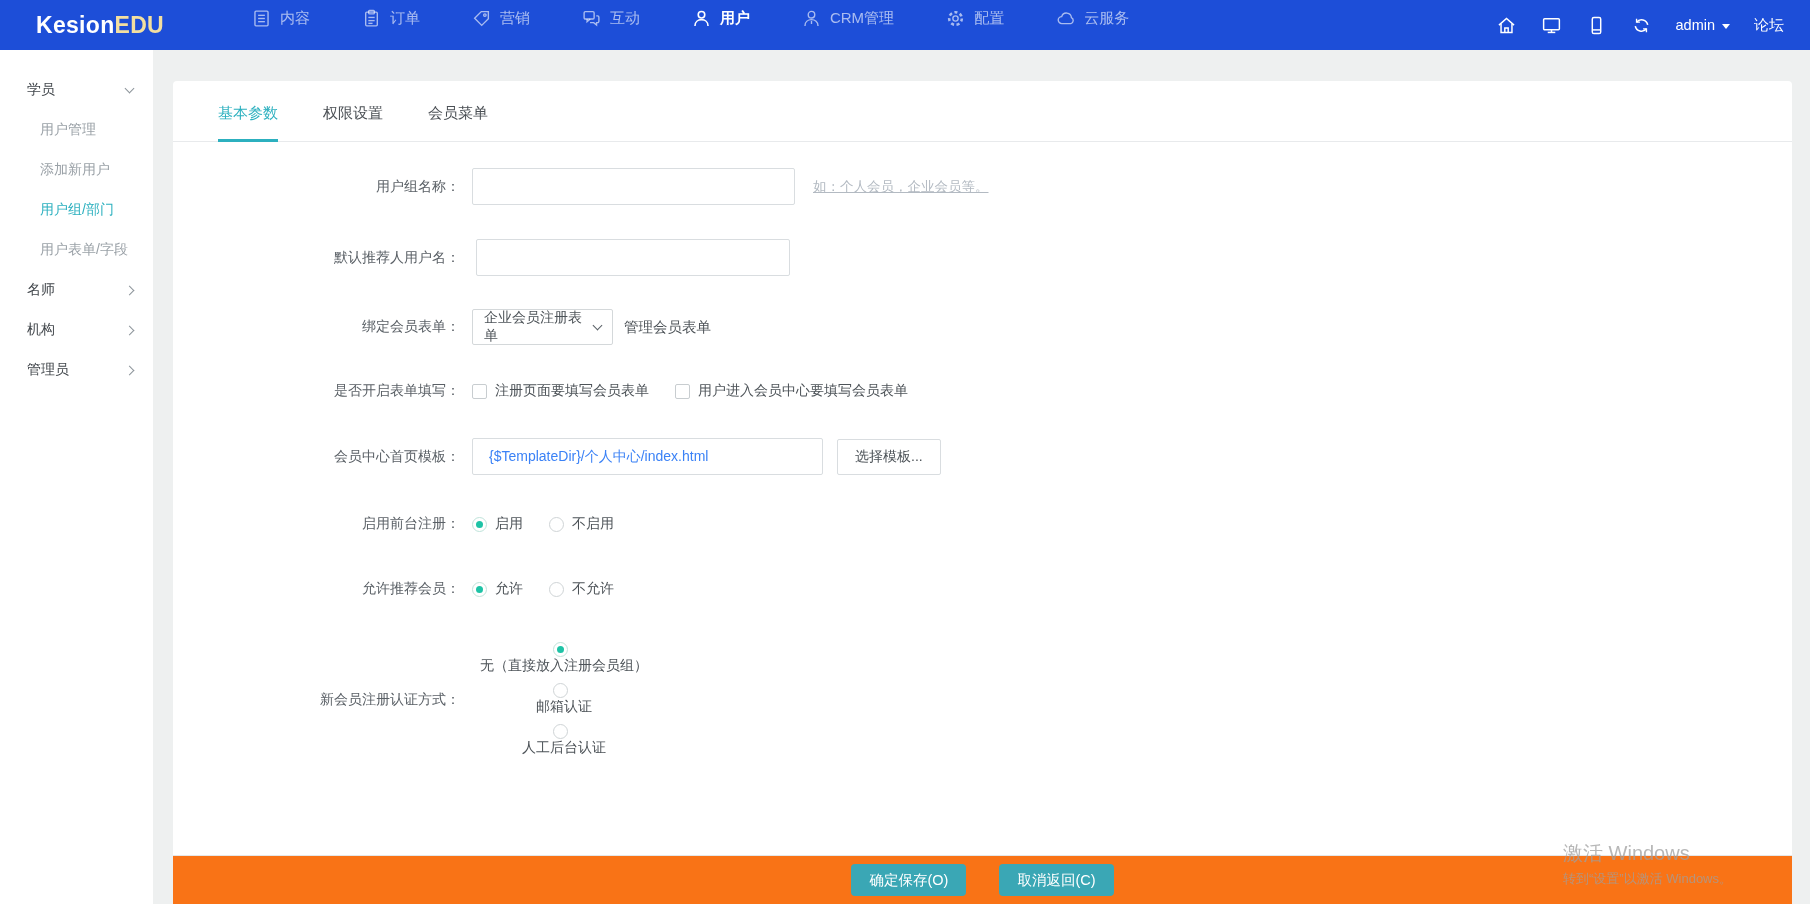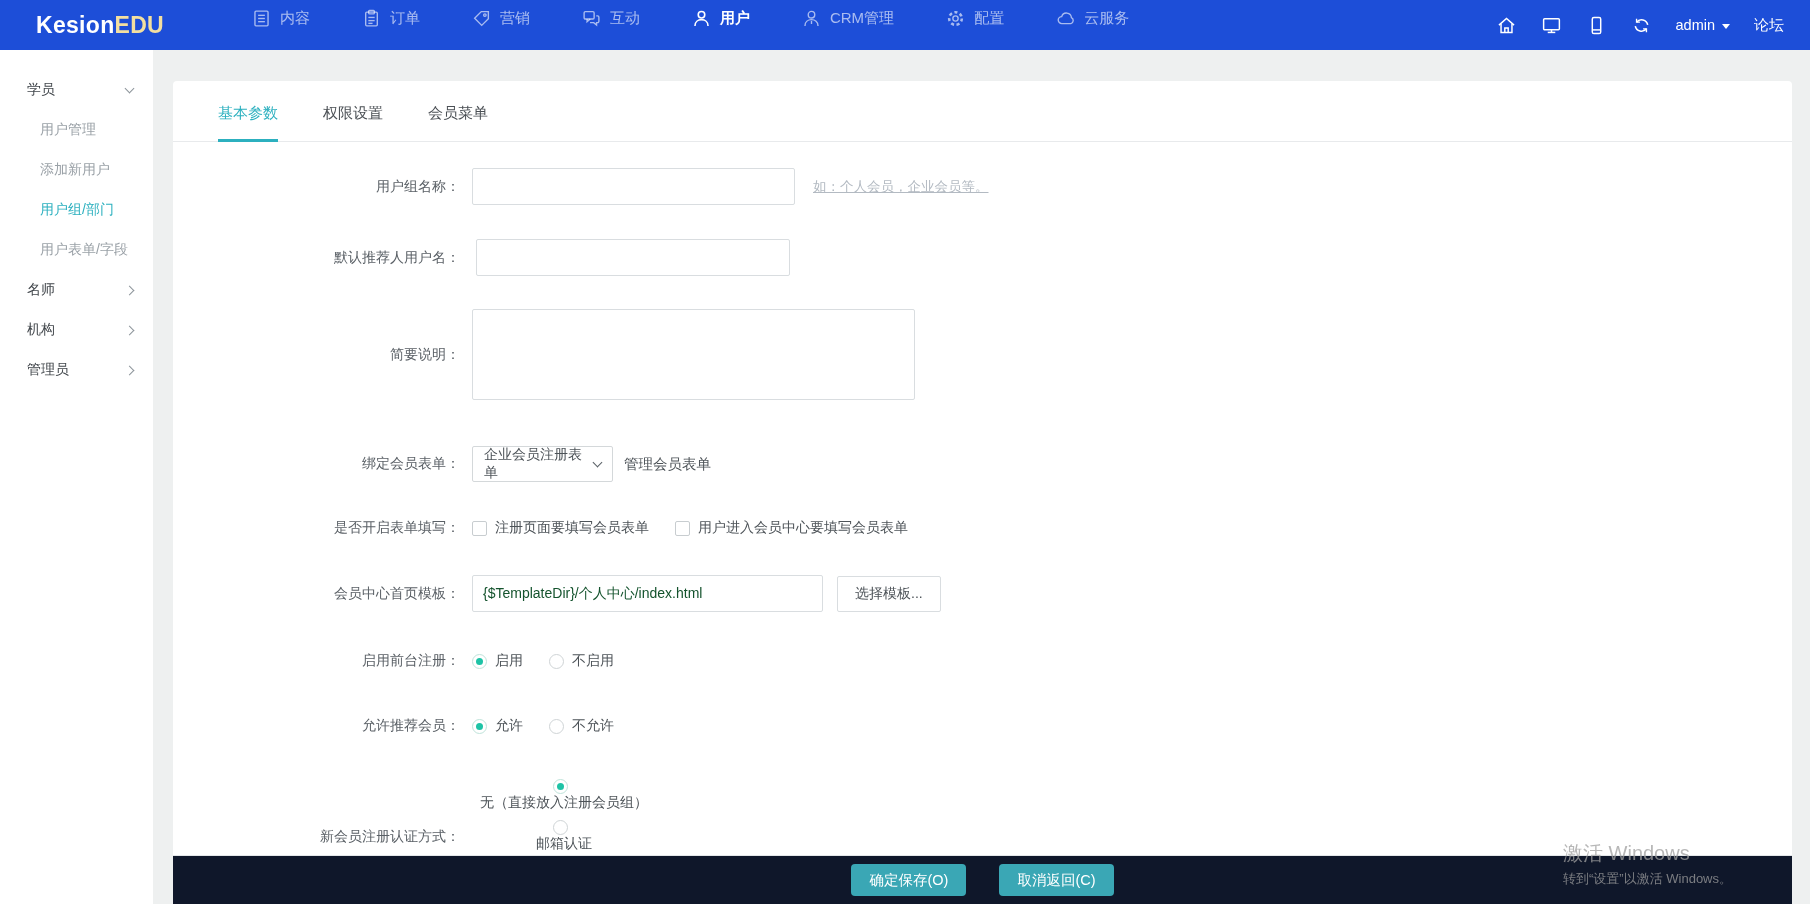--- a/index.html
+++ b/index.html
@@ -44,21 +44,21 @@
     cursor:pointer; position:relative; }
   .tab.active { color:#2cb0bf; }
   .tab.active::after { content:""; position:absolute; left:0; right:0; bottom:-1px;
     height:3px; background:#2cb0bf; }
   
   .form { padding-top:26px; }
   .row { display:flex; align-items:center; }
   .row-label { width:287px; text-align:right; font-size:14px; color:#5a6066; flex-shrink:0; }
   .ctrl { margin-left:12px; display:flex; align-items:center; }
   input.text { height:37px; border:1px solid #d9dde0; border-radius:2px;
-    padding:0 10px; font-size:14px; color:#14532d; outline:none; font-family:inherit; }
+    padding:0 16px; font-size:14px; color:#3b82f6; outline:none; font-family:inherit; }
   .hint { margin-left:18px; color:#b3bac2; font-size:13.5px;text-decoration:underline; }
   textarea.ta { width:443px; height:91px; border:1px solid #d9dde0; border-radius:2px;
     padding:8px 10px; font-size:14px; color:#333; resize:none; outline:none; font-family:inherit; }
   .cbx { width:15px; height:15px; border:1px solid #c8cdd0; border-radius:2px;
     background:#fff; flex-shrink:0; cursor:pointer; }
   .opt-label { margin-left:8px; color:#4d5358; font-size:14px; cursor:default; }
   .opt2 { margin-left:26px; }
   .select { width:141px; height:36px; border:1px solid #d4d8da; border-radius:2px;
     display:flex; align-items:center; justify-content:space-between; padding:0 11px;
     color:#4d5358; font-size:14px; cursor:pointer; background:#fff; }
@@ -74,21 +74,21 @@
     border-radius:50%; background:#1ec3a6; }
   .vopts { display:flex; flex-direction:column; gap:8px; }
   .vopt { display:flex; align-items:center;flex-direction:column; }
   
   .mb1{margin-bottom:34px}.mb2{margin-bottom:33px}.mb3{margin-bottom:46px}
   .mb4{margin-bottom:38px}.mb5{margin-bottom:37px}.mb6{margin-bottom:40px}
   .mb7{margin-bottom:47px}.mb8{margin-bottom:44px}
   
   .footer { position:absolute; left:0; right:0; bottom:0; height:49px;
     border-top:1px solid #e4e7e9; display:flex; align-items:center;
-    justify-content:center; gap:33px; background:#0f172a; }
+    justify-content:center; gap:33px; background:#f97316; }
   .btn-primary { height:32px; padding:0 18px; background:#3aa7b5; color:#fff;
     border:none; border-radius:4px; font-size:14.5px; cursor:pointer; font-family:inherit; }
   
   .watermark { position:absolute; left:1563px; top:840px; z-index:20; pointer-events:none; }
   .wm1 { font-size:20px; color:#9f9f9f; opacity:.75; }
   .wm2 { font-size:13px; color:#9f9f9f; opacity:.75; margin-top:3px; }
 </style>
 </head>
 <body>
 
@@ -262,26 +262,20 @@
       </div>
     </div>
 
     <div class="row mb2">
       <div class="row-label">默认推荐人用户名：</div>
       <div class="ctrl" style="margin-left:16px">
         <input class="text" style="width: 314px;" type="text">
       </div>
     </div>
 
-    <div class="row mb3">
-      <div class="row-label">简要说明：</div>
-      <div class="ctrl">
-        <textarea class="ta" style=""></textarea>
-      </div>
-    </div>
 
     <div class="row mb5">
       <div class="row-label">绑定会员表单：</div>
       <div class="ctrl">
         <div class="select">
           <span>企业会员注册表单</span>
           <span class="sel-chev"></span>
         </div>
         <span class="manage">管理会员表单</span>
       </div>

